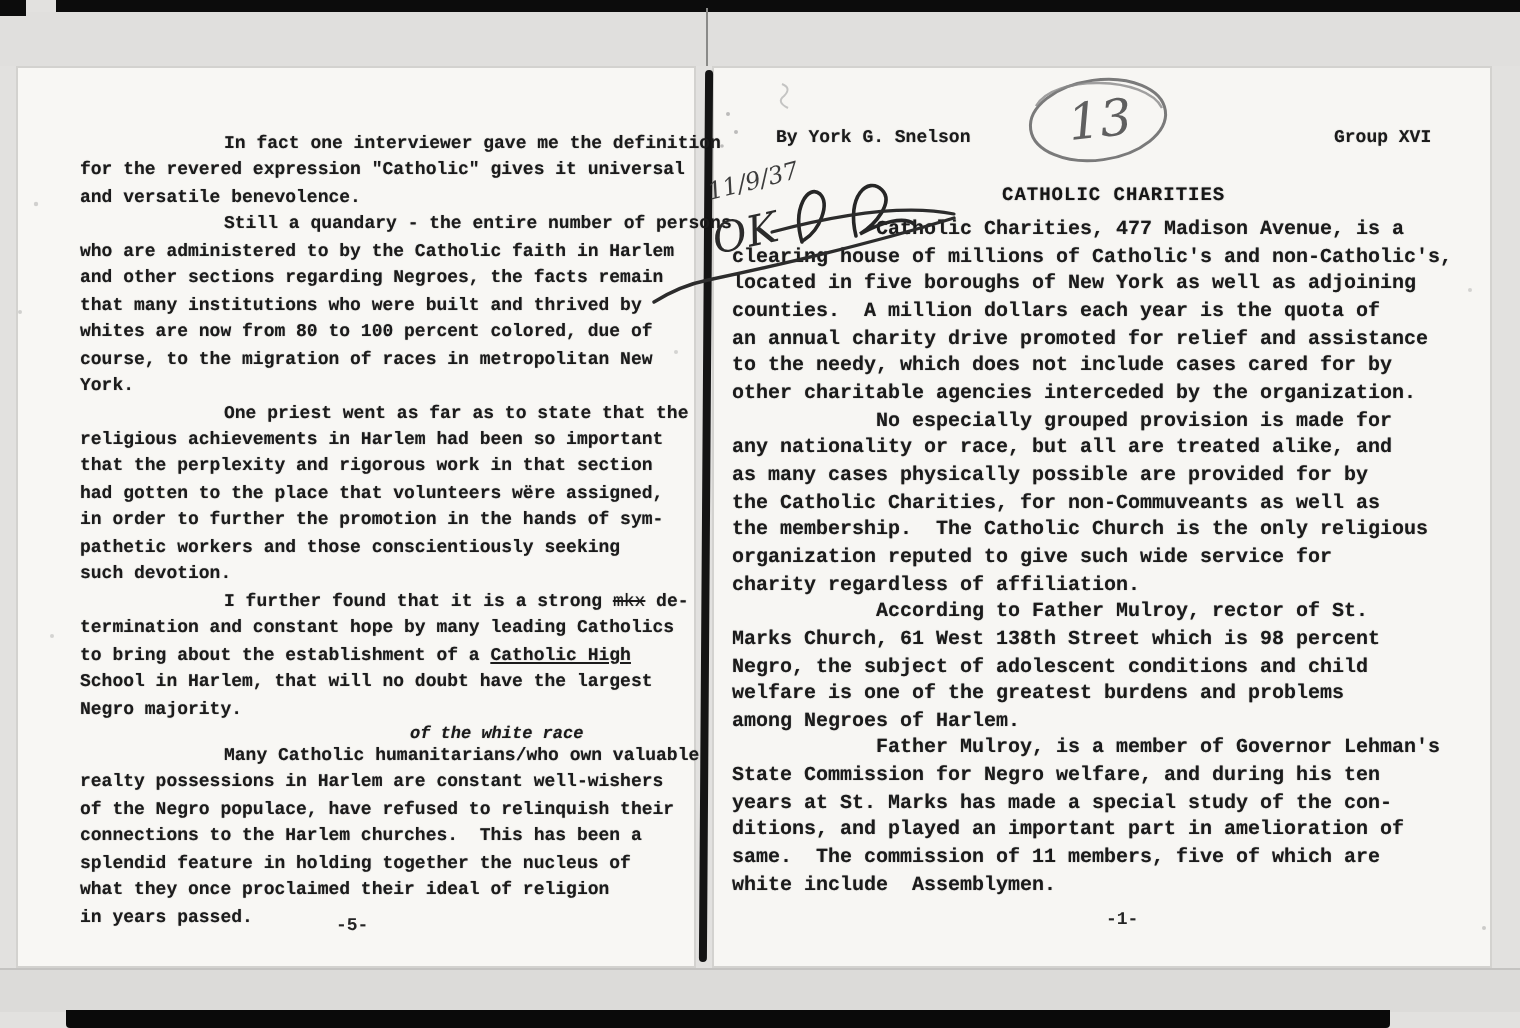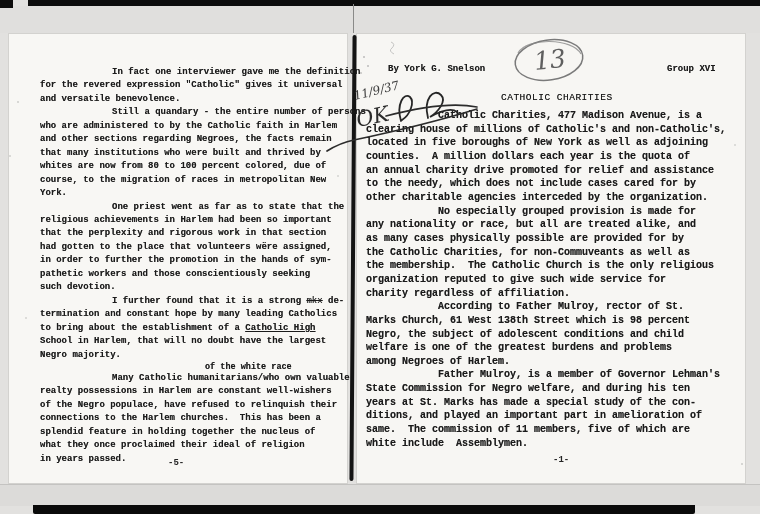--- a/index.html
+++ b/index.html
@@ -20,24 +20,24 @@
   .band-bottom{position:absolute;left:0;top:484px;width:760px;height:21px;background:#dcdbd9;border-top:1px solid #c4c3c1;}
   
   .gutter{position:absolute;left:351px;top:35px;width:3.5px;height:446px;background:#141414;transform:rotate(0.4deg);border-radius:2px;}
   .gutter-ext-top{position:absolute;left:353px;top:4px;width:1px;height:29px;background:#8a8a88;}
   
   .text{position:absolute;color:#1b1b1b;font-weight:bold;white-space:pre;
         text-shadow:0 0 0.5px rgba(20,20,20,0.55);}
   .text-left{left:40px;top:66px;font-size:9px;line-height:13.45px;letter-spacing:0;}
   .text-right{left:366px;top:109px;font-size:10px;line-height:13.65px;font-family:Liberation Mono, monospace;}
   .line{white-space:pre;}
-  .interline{font-size:8.5px;line-height:10px;height:10px;}
+  .interline{font-size:8.5px;line-height:10px;height:10px;font-style:italic;}
   .byline{position:absolute;left:388px;top:64px;font-size:9px;font-weight:bold;color:#1b1b1b;white-space:pre;text-shadow:0 0 0.5px rgba(20,20,20,.5);}
   .group{position:absolute;left:622px;top:64px;font-size:9px;font-weight:bold;color:#1b1b1b;white-space:pre;text-shadow:0 0 0.5px rgba(20,20,20,.5);margin-left:45px;}
-  .title{position:absolute;left:501px;top:92px;font-size:9.5px;font-weight:normal;color:#161616;letter-spacing:0.5px;white-space:pre;text-shadow:0 0 0.6px rgba(20,20,20,.6);}
+  .title{position:absolute;left:501px;top:92px;font-size:9.5px;font-weight:bold;color:#161616;letter-spacing:0.5px;white-space:pre;text-shadow:0 0 0.6px rgba(20,20,20,.6);}
   .pagenum{position:absolute;font-size:9px;font-weight:bold;color:#242424;}
   .pn-left{left:168px;top:458px;}
   .pn-right{left:553px;top:455px;}
   .strike{text-decoration:line-through;font-weight:400;}
   .underline{text-decoration:underline;font-family:Liberation Mono, monospace;}
   .overlay{position:absolute;left:0;top:0;width:760px;height:514px;pointer-events:none;}
   .hand-serif{font-family:"DejaVu Serif","Liberation Serif",serif;font-style:italic;}
 </style>
 </head>
 <body>

